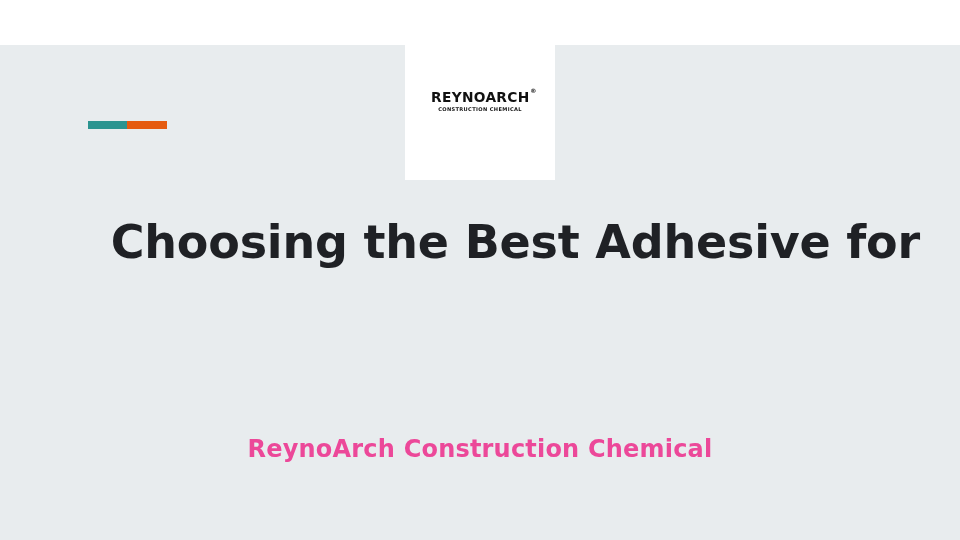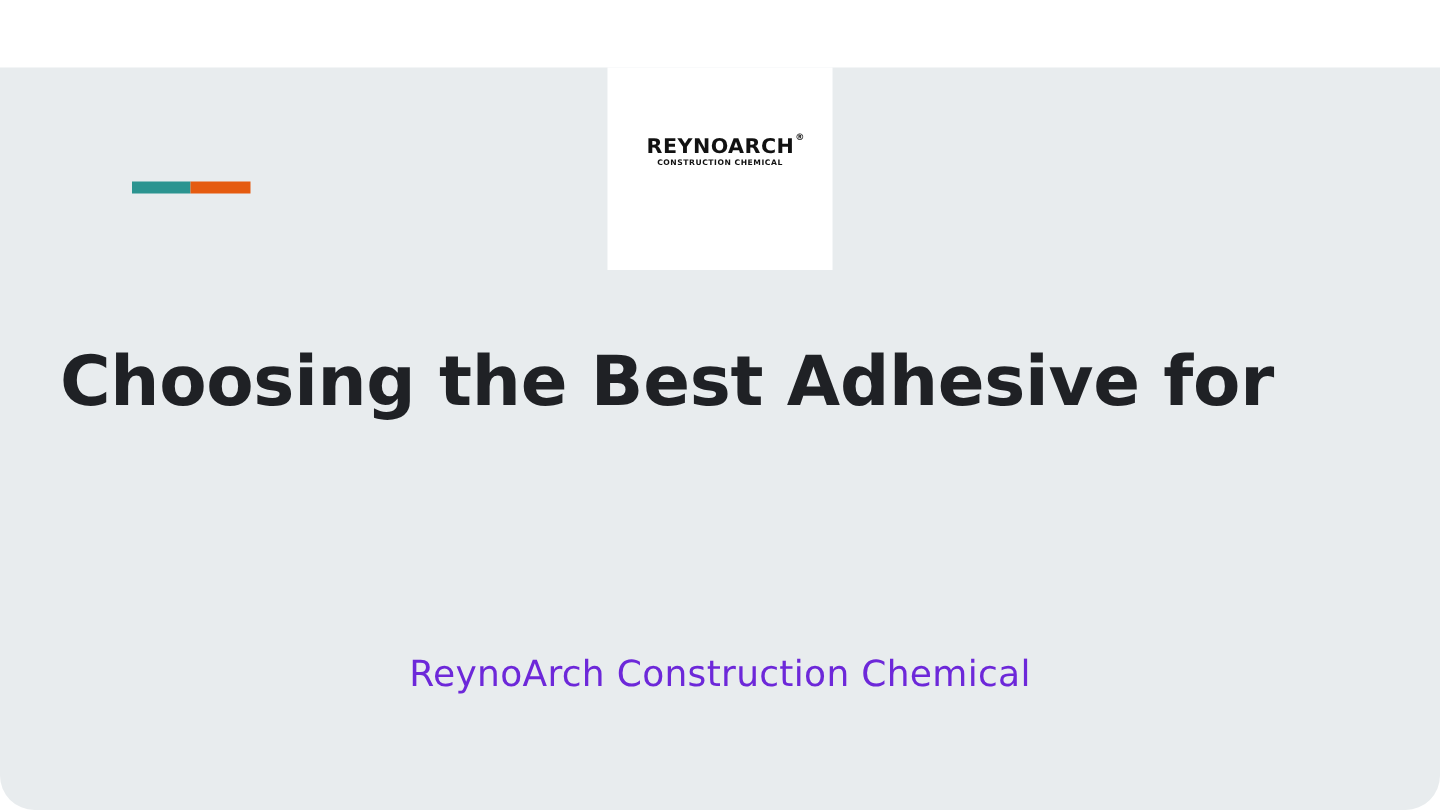--- a/index.html
+++ b/index.html
@@ -13,21 +13,20 @@
     font-family: "DejaVu Sans", "Liberation Sans", sans-serif;
     overflow: hidden;
   }
 
   .slide {
     position: relative;
     width: 960px;
     height: 540px;
     background: #ffffff;
     overflow: hidden;
-    border-radius: 23px;
   }
 
   
   .slide-canvas {
     position: absolute;
     left: 0;
     top: 45px;
     width: 960px;
     height: 495px;
     background: #e8ecee;
@@ -107,23 +106,23 @@
     font-size: 5.1px;
     letter-spacing: 0.35px;
     color: #111111;
     white-space: nowrap;
   }
 
   
   .title-block {
     position: absolute;
     left: 0;
-    top: 228px;
+    top: 216px;
     width: 960px;
-    text-align: left;
+    text-align: right;
   }
   .slide-title {
     margin: 0;
     font-family: "DejaVu Sans", "Liberation Sans", sans-serif;
     font-weight: bold;
     font-size: 46px;
     line-height: 53px;
     letter-spacing: -0.2px;
     color: #1f2125;
     padding: 0 40px;
@@ -133,25 +132,25 @@
   .subtitle-block {
     position: absolute;
     left: 0;
     top: 434px;
     width: 960px;
     text-align: center;
   }
   .slide-subtitle {
     margin: 0;
     font-family: "DejaVu Sans", "Liberation Sans", sans-serif;
-    font-weight: normal;
+    font-weight: bold;
     font-size: 24px;
     line-height: 30px;
     letter-spacing: 0.2px;
-    color: #6d28d9;
+    color: #ec4899;
   }
 </style>
 </head>
 <body>
 
 <div class="slide">
 
   <div class="top-white-band"></div>
 
   <div class="slide-canvas"></div>

